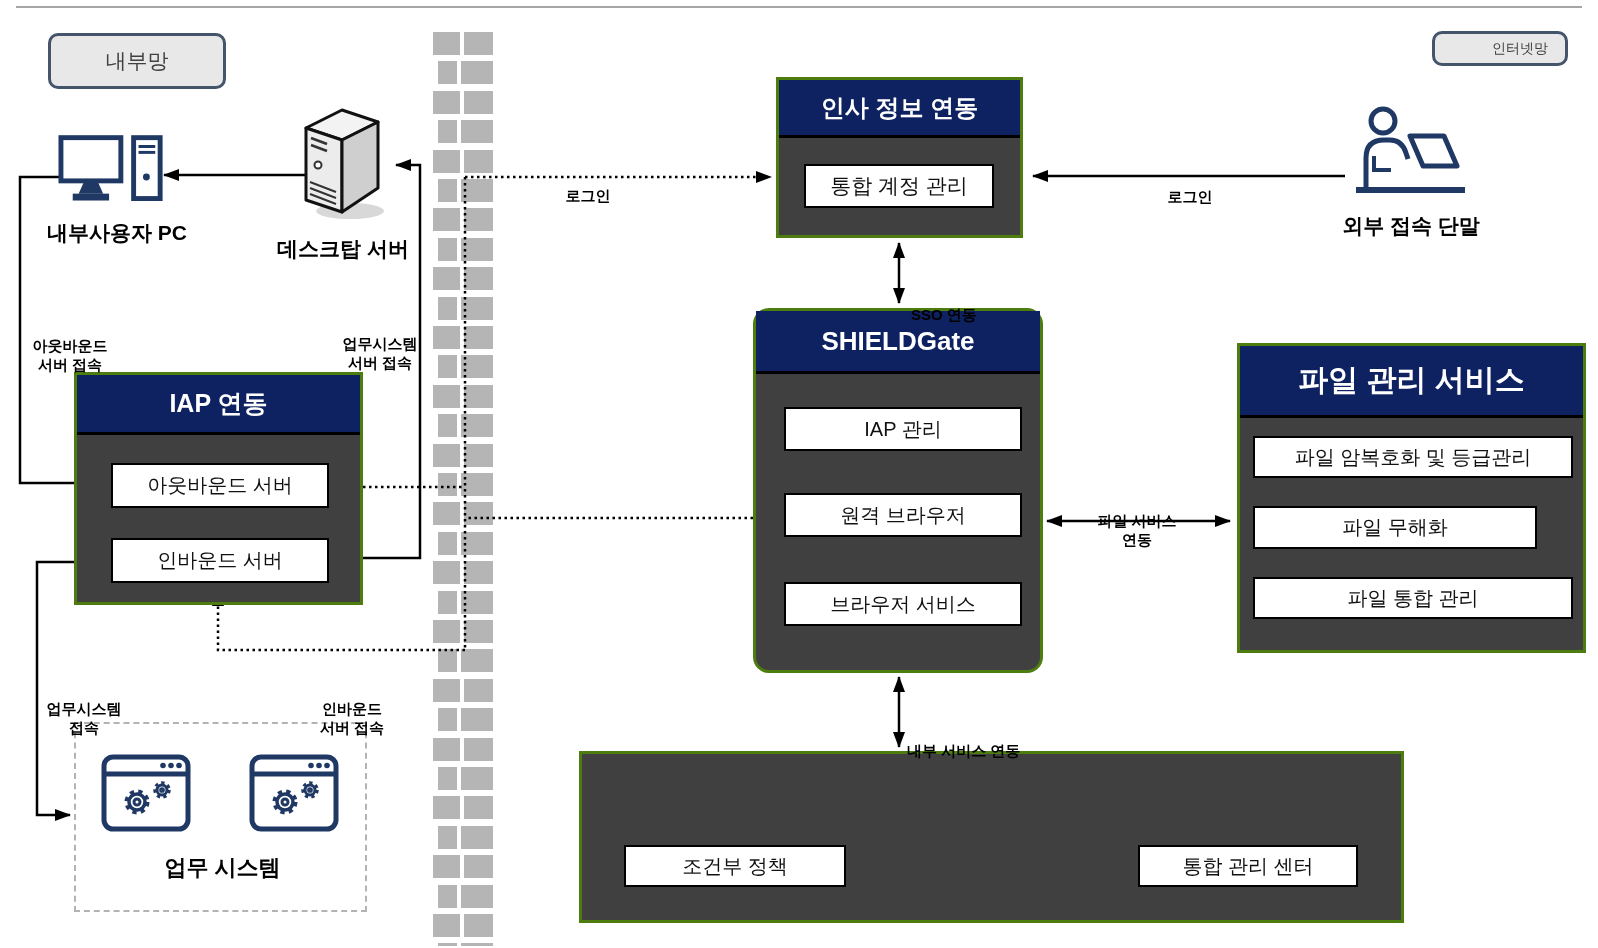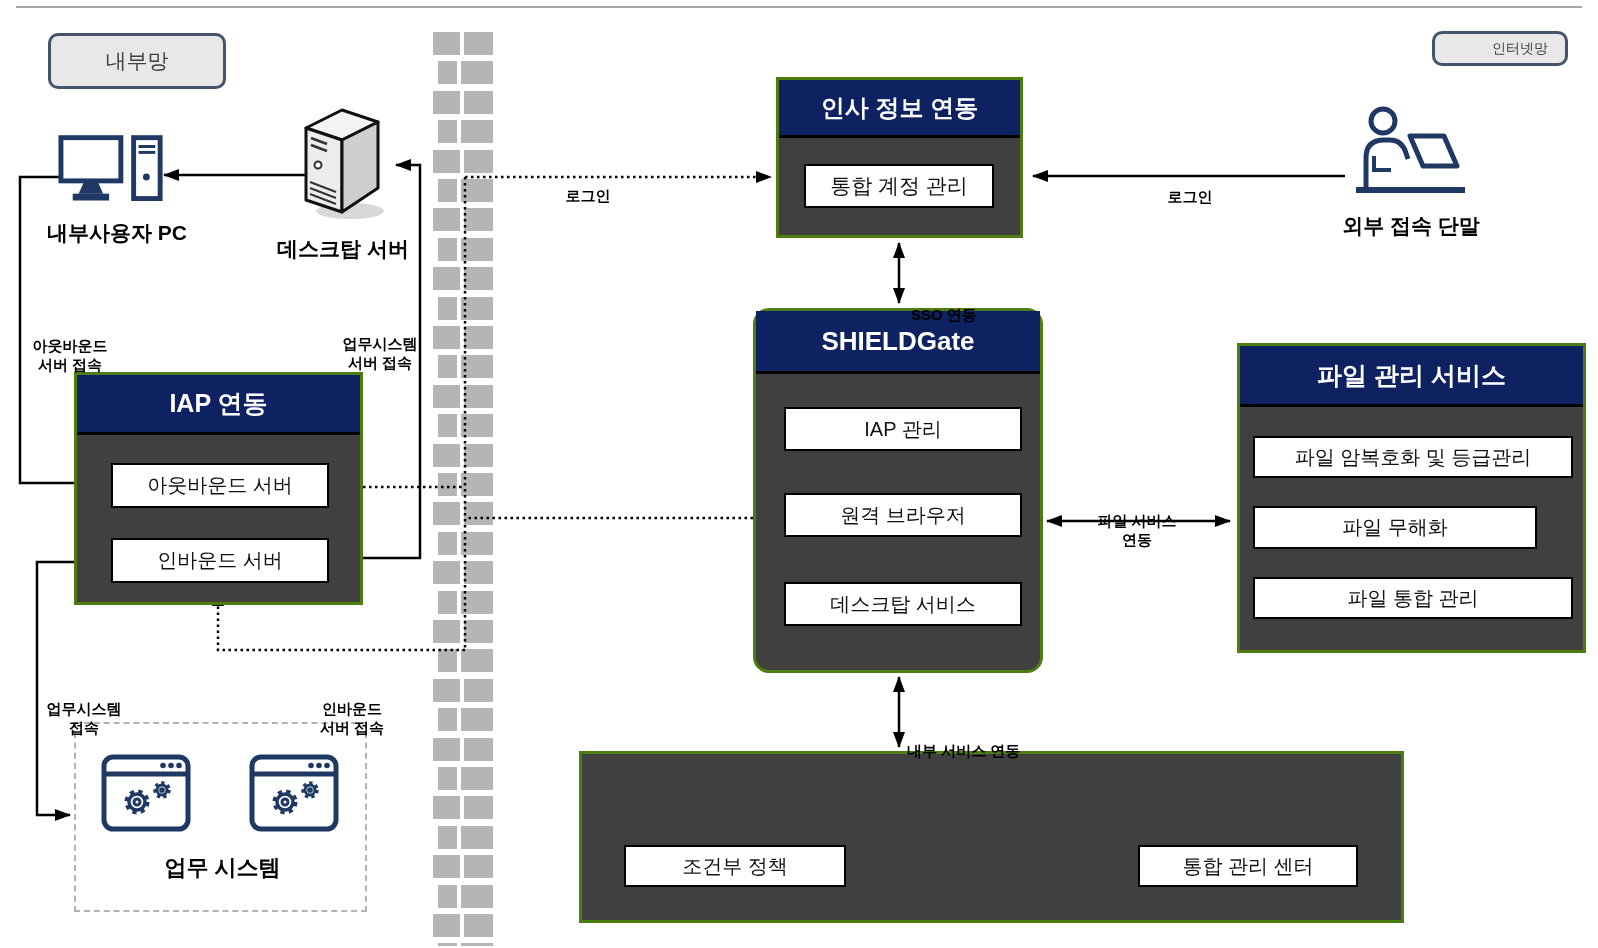--- a/index.html
+++ b/index.html
@@ -172,25 +172,25 @@
 
   <div class="abs z3 panel" style="left:776px;top:77px;width:247px;height:161px;">
     <div class="panel-header" style="height:58px;font-size:24px;">인사 정보 연동</div>
     <div class="item" style="left:25px;top:84px;width:190px;height:44px;border-width:2.5px;font-size:21px;">통합 계정 관리</div>
   </div>
 
   <div class="abs z3 panel" style="left:753px;top:308px;width:290px;height:365px;border-radius:16px;">
     <div class="panel-header" style="height:63px;font-size:26px;">SHIELDGate</div>
     <div class="item" style="left:28px;top:96px;width:238px;height:44px;">IAP 관리</div>
     <div class="item" style="left:28px;top:182px;width:238px;height:44px;">원격 브라우저</div>
-    <div class="item" style="left:28px;top:271px;width:238px;height:44px;">데스크탑 서비스</div>
+    <div class="item" style="left:28px;top:271px;width:238px;height:44px;">브라우저 서비스</div>
   </div>
 
   <div class="abs z3 panel" style="left:1237px;top:343px;width:349px;height:310px;">
-    <div class="panel-header" style="height:61px;font-size:25px;">파일 관리 서비스</div>
+    <div class="panel-header" style="height:72px;font-size:30px;">파일 관리 서비스</div>
     <div class="item" style="left:13px;top:90px;width:320px;height:42px;">파일 암복호화 및 등급관리</div>
     <div class="item" style="left:13px;top:160px;width:284px;height:43px;">파일 무해화</div>
     <div class="item" style="left:13px;top:231px;width:320px;height:42px;">파일 통합 관리</div>
   </div>
 
   <div class="abs z3 panel" style="left:74px;top:372px;width:289px;height:233px;">
     <div class="panel-header" style="height:60px;font-size:25px;">IAP 연동</div>
     <div class="item" style="left:34px;top:88px;width:218px;height:45px;border-width:2.5px;">아웃바운드 서버</div>
     <div class="item" style="left:34px;top:163px;width:218px;height:45px;border-width:2.5px;">인바운드 서버</div>
   </div>

